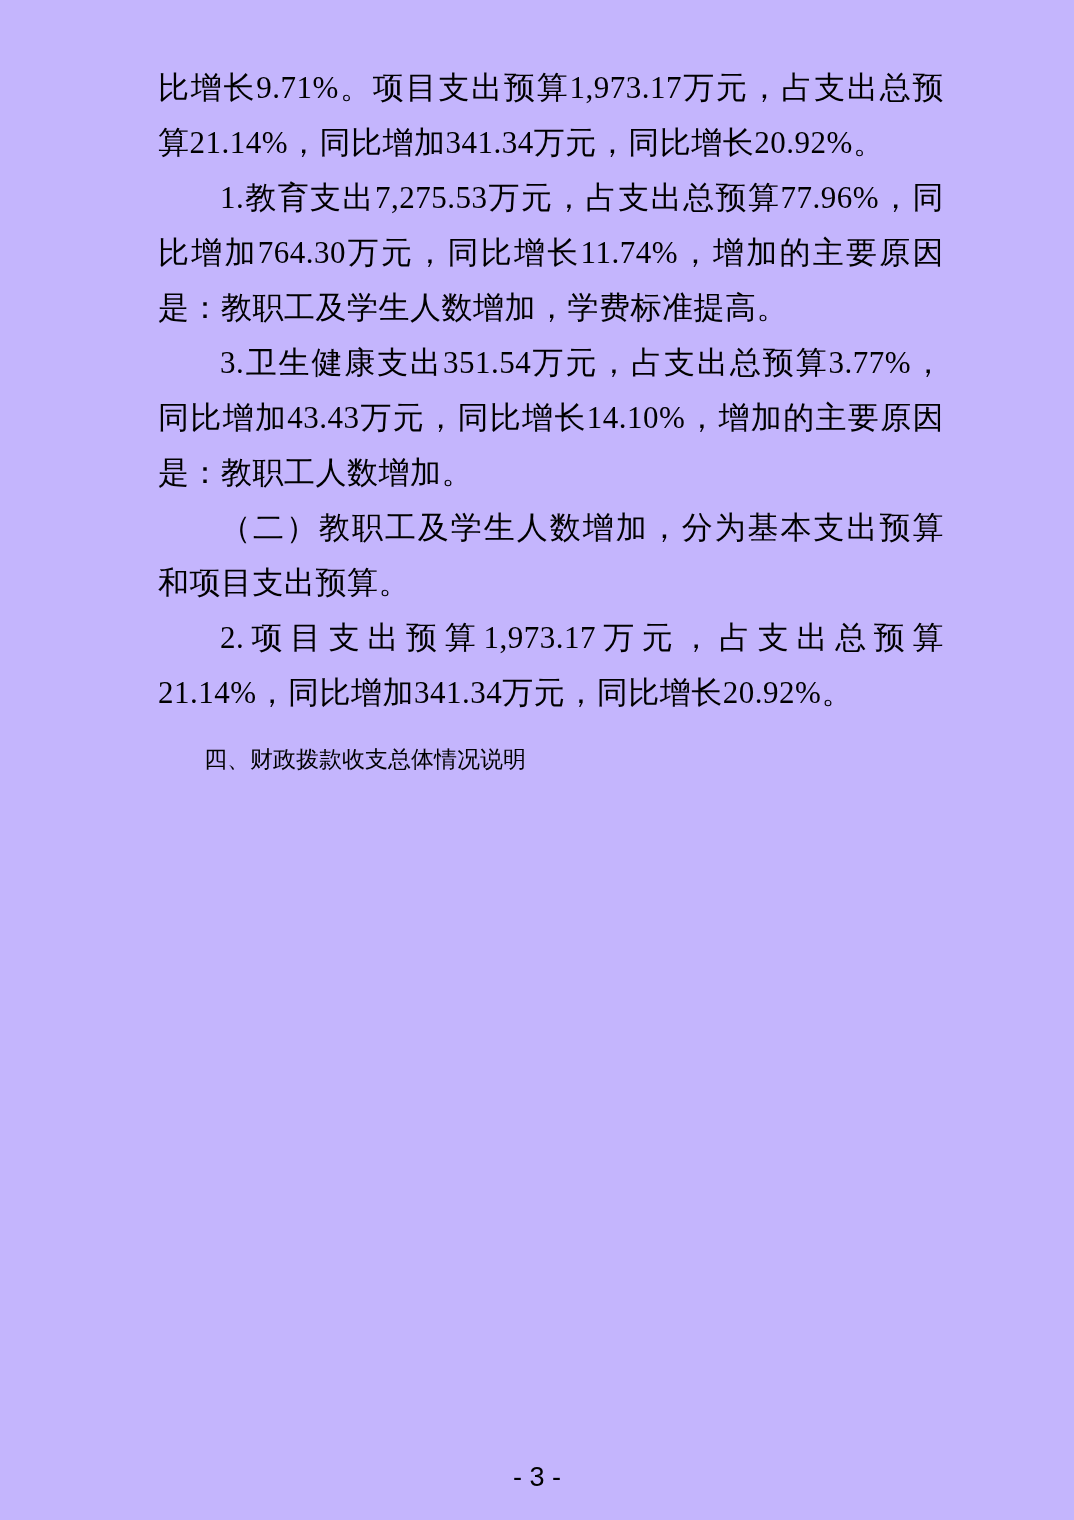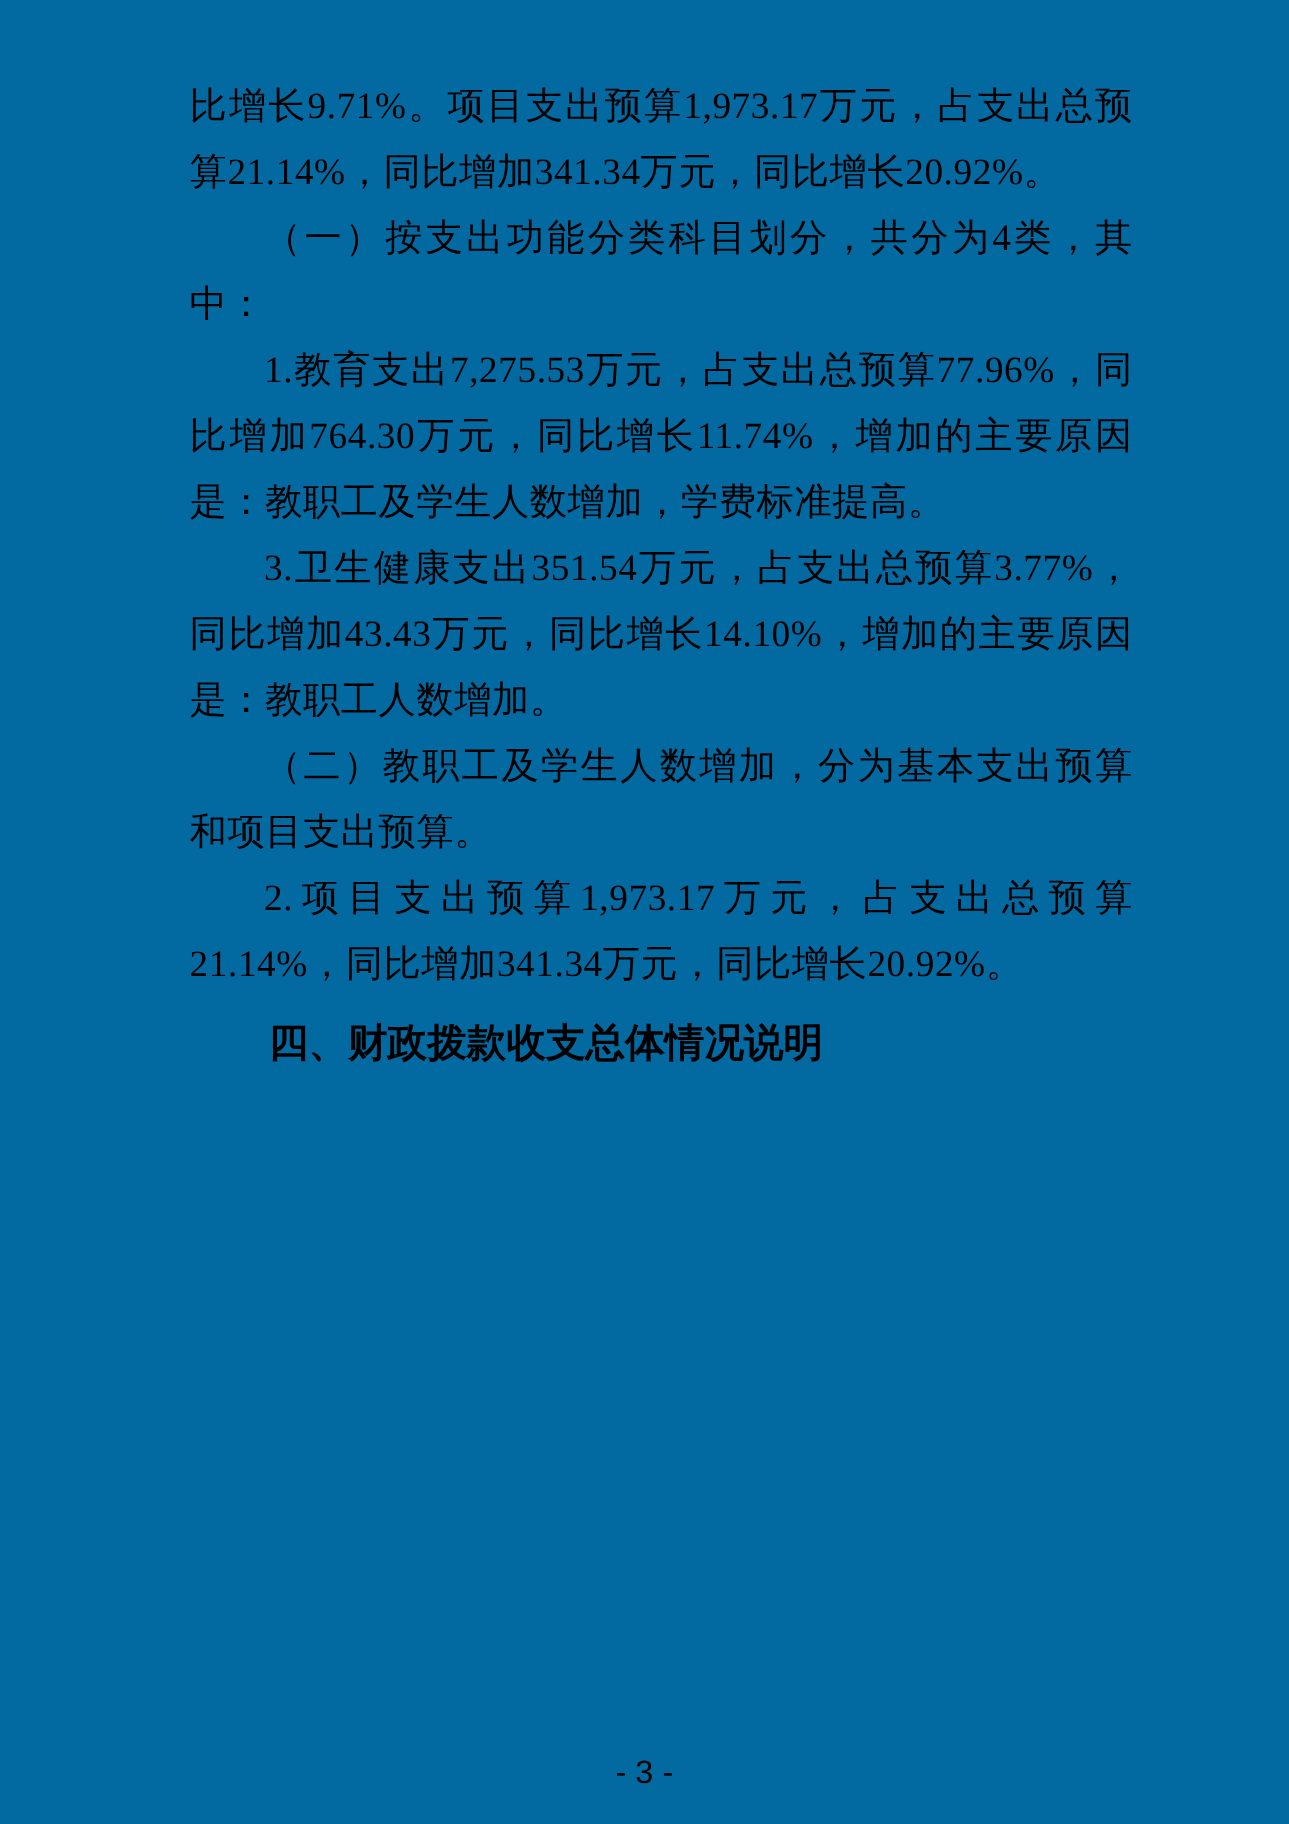--- a/index.html
+++ b/index.html
@@ -4,21 +4,21 @@
 <style>
   html, body {
     margin: 0;
     padding: 0;
     background: #ffffff;
   }
   .page {
     position: relative;
     width: 1074px;
     height: 1520px;
-    background: #0369a1;
+    background: #c4b5fd;
     overflow: hidden;
     font-family: "Liberation Serif", "DejaVu Serif", serif;
     color: #000000;
   }
   .content {
     position: absolute;
     left: 158px;
     top: 60px;
     width: 786px;
   }
@@ -30,22 +30,22 @@
     text-indent: 2em;
     letter-spacing: 0.5px;
     color: #000000;
   }
   .content p.continuation {
     text-indent: 0;
   }
   .section-heading {
     margin: 10px 0 0 0;
     font-family: "Liberation Sans", "DejaVu Sans", sans-serif;
-    font-weight: bold;
-    font-size: 33px;
+    font-weight: normal;
+    font-size: 23px;
     line-height: 58px;
     text-indent: 2em;
     color: #000000;
   }
   .page-number {
     position: absolute;
     left: 0;
     top: 1462px;
     width: 1074px;
     text-align: center;
@@ -53,21 +53,20 @@
     font-size: 27px;
     color: #000000;
   }
 </style>
 </head>
 <body>
 
 <div class="page">
   <div class="content">
     <p class="continuation">比增长9.71%。项目支出预算1,973.17万元，占支出总预算21.14%，同比增加341.34万元，同比增长20.92%。</p>
-    <p>（一）按支出功能分类科目划分，共分为4类，其中：</p>
     <p>1.教育支出7,275.53万元，占支出总预算77.96%，同比增加764.30万元，同比增长11.74%，增加的主要原因是：教职工及学生人数增加，学费标准提高。</p>
     <p>3.卫生健康支出351.54万元，占支出总预算3.77%，同比增加43.43万元，同比增长14.10%，增加的主要原因是：教职工人数增加。</p>
     <p>（二）教职工及学生人数增加，分为基本支出预算和项目支出预算。</p>
     <p>2.项目支出预算1,973.17万元，占支出总预算21.14%，同比增加341.34万元，同比增长20.92%。</p>
     <h2 class="section-heading">四、财政拨款收支总体情况说明</h2>
   </div>
   <div class="page-number">- 3 -</div>
 </div>
 
 </body></html>

